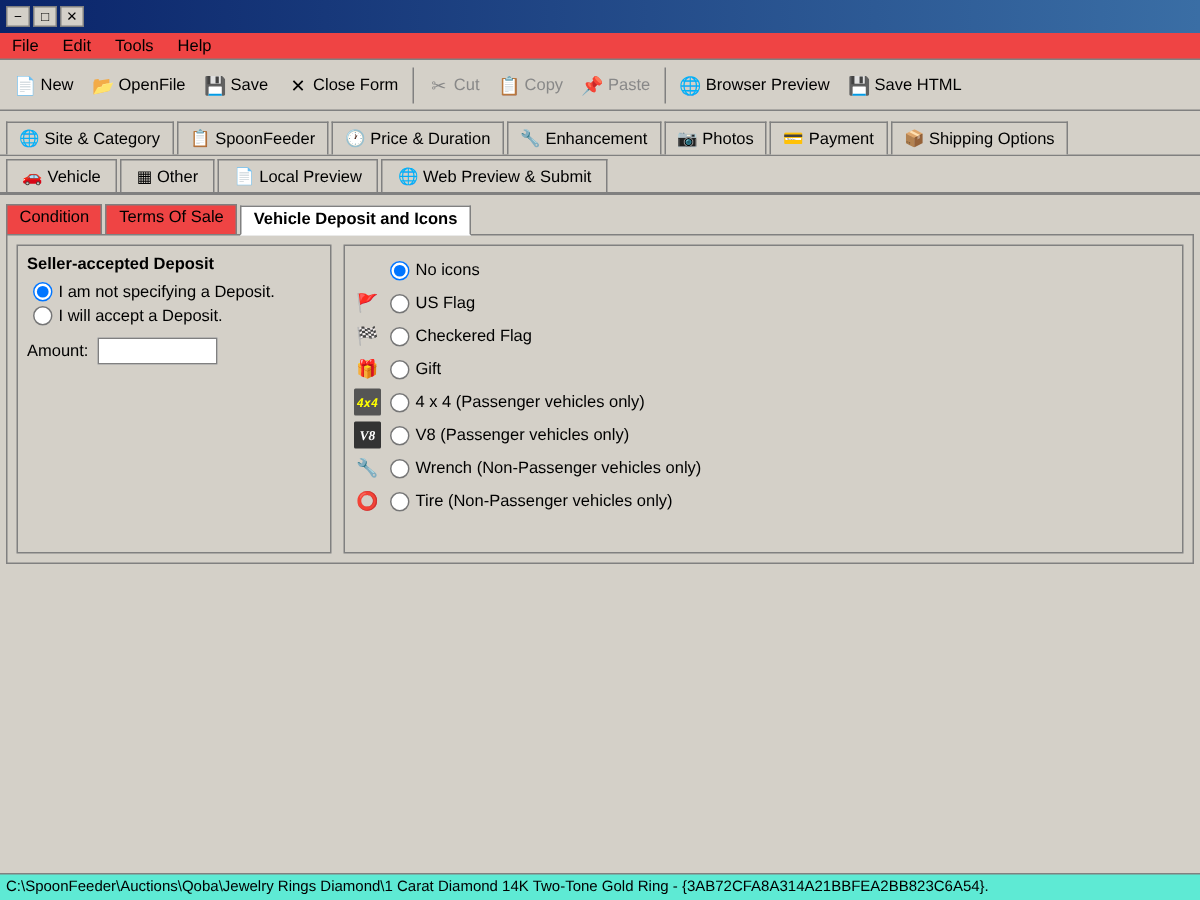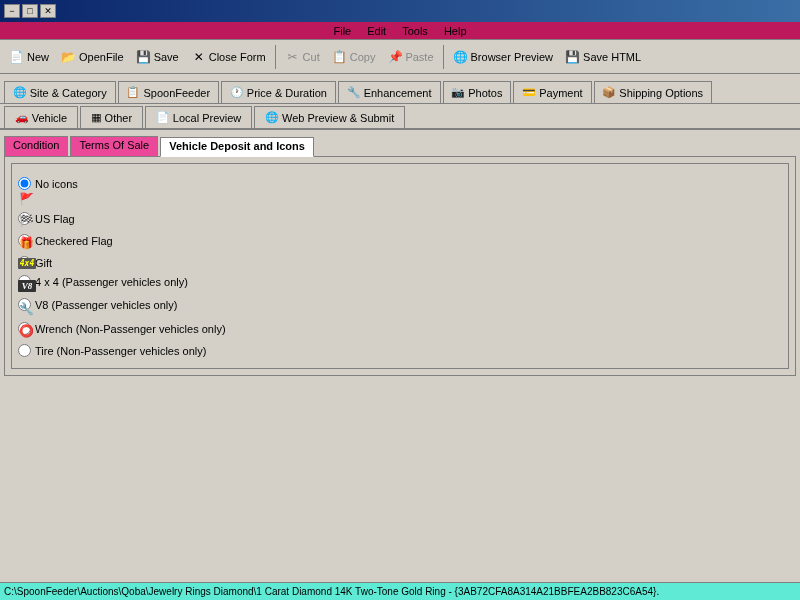--- a/index.html
+++ b/index.html
@@ -37,28 +37,27 @@
       border: 1px solid #808080;
       font-size: 9px;
       display: flex;
       align-items: center;
       justify-content: center;
       cursor: pointer;
       color: #000;
     }
     
     #menu-bar {
-      background: #be185d;
+      background: #ef4444;
       height: 18px;
       display: flex;
       align-items: center;
       border-bottom: 1px solid #808080;
       padding: 0 4px;
       gap: 8px;
-      justify-content: center;
     }
     .menu-item {
       font-size: 11px;
       padding: 2px 4px;
       cursor: pointer;
     }
     
     #toolbar {
       background: #d4d0c8;
       height: 34px;
@@ -143,21 +142,21 @@
       align-items: flex-end;
       padding: 4px 4px 0 4px;
       gap: 2px;
       height: 26px;
     }
     .sub-tab {
       padding: 2px 8px;
       font-size: 11px;
       border: 1px solid #808080;
       border-bottom: none;
-      background: #ec4899;
+      background: #ef4444;
       cursor: pointer;
       height: 20px;
     }
     .sub-tab.active {
       background: #ffffff;
       font-weight: bold;
       border-bottom: 1px solid white;
       position: relative;
       top: 1px;
     }
@@ -214,25 +213,24 @@
       background: #d4d0c8;
       padding: 6px;
     }
     .icons-title {
       font-size: 11px;
       font-weight: bold;
       margin-bottom: 6px;
     }
     .icon-row {
       display: flex;
-      align-items: flex-start;
+      align-items: center;
       gap: 6px;
       margin-bottom: 2px;
       height: 20px;
-      flex-direction: column;
     }
     .icon-img {
       width: 18px;
       height: 18px;
       display: flex;
       align-items: center;
       justify-content: center;
       font-size: 14px;
     }
     .icon-radio-label {
@@ -374,20 +372,37 @@
 </div>
 
 <div id="sub-tabs">
   <div class="sub-tab">Condition</div>
   <div class="sub-tab">Terms Of Sale</div>
   <div class="sub-tab active">Vehicle Deposit and Icons</div>
 </div>
 
 <div id="content-area" style="height: 220px;">
 
+  <div id="left-panel">
+    <div class="panel-title">Seller-accepted Deposit</div>
+    <div class="radio-group">
+      <div class="radio-item">
+        <input type="radio" name="deposit" checked="" style="">
+        <label>I am not specifying a Deposit.</label>
+      </div>
+      <div class="radio-item">
+        <input type="radio" name="deposit" style="">
+        <label>I will accept a Deposit.</label>
+      </div>
+    </div>
+    <div class="amount-row">
+      <span>Amount:</span>
+      <input type="text" class="amount-input" style="">
+    </div>
+  </div>
 
   <div id="right-panel">
 
     <div class="icon-row">
       <div class="icon-img"> </div>
       <label class="icon-radio-label">
         <input type="radio" name="listing_icon" checked="" style="">
         <span>No icons</span>
       </label>
     </div>

